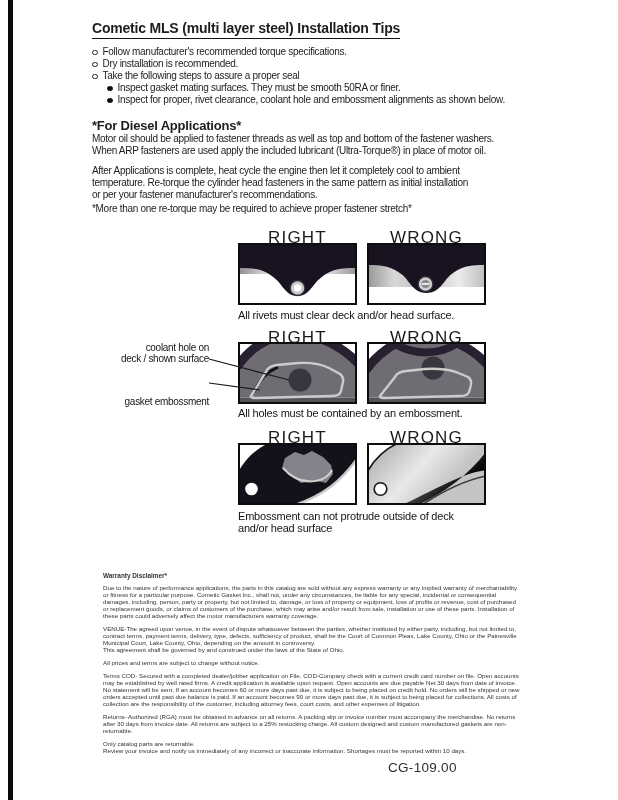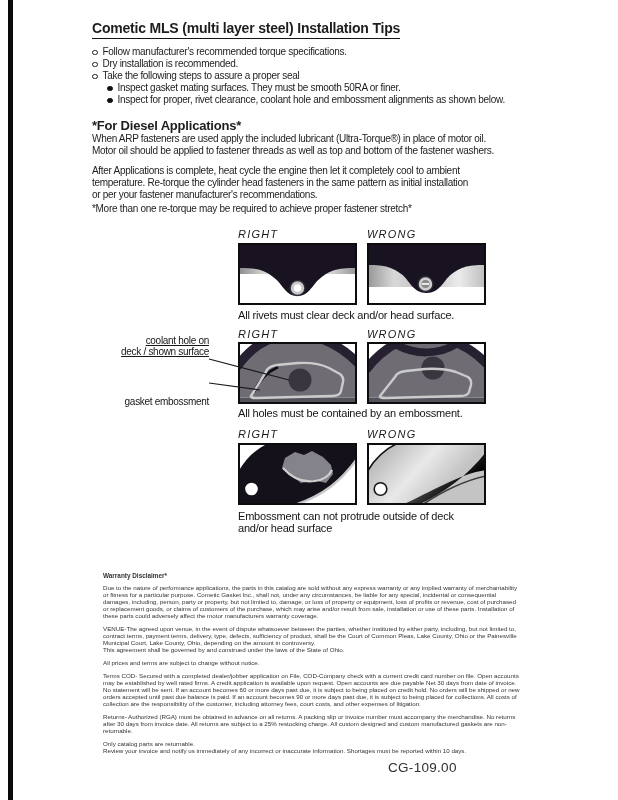--- a/index.html
+++ b/index.html
@@ -21,21 +21,21 @@
   .bmark { flex:0 0 auto; width:3.5px; height:3.5px; border:1px solid #222; border-radius:50%; margin:3.5px 5px 0 0; }
   .bmark.filled { background:#111; border-color:#111; }
 
   .diesel-heading { position:absolute; left:92px; top:118px; margin:0; font-size:13px; font-weight:bold; letter-spacing:-0.2px; }
   .para { position:absolute; left:92px; font-size:10px; letter-spacing:-0.3px; }
   .para .ln { height:11.8px; line-height:11.8px; white-space:nowrap; }
   .p1 { top:133px; }
   .p2 { top:165px; }
   .note { position:absolute; left:92px; top:203px; font-size:10px; letter-spacing:-0.3px; }
 
-  .dlabel { position:absolute; width:119px; font-size:11px; letter-spacing:1.2px; color:#1a1a1a;font-style:italic; }
+  .dlabel { position:absolute; width:119px; text-align:center; font-size:17px; letter-spacing:1.2px; color:#1a1a1a; }
   .dbox { position:absolute; width:119px; height:62px; }
   .dbox svg { display:block; }
   .dcaption { position:absolute; left:238px; font-size:11px; letter-spacing:-0.2px; color:#141414; white-space:nowrap; }
 
   .ann { position:absolute; left:78px; width:131px; text-align:right; font-size:10px; line-height:10.5px; letter-spacing:-0.3px; color:#161616; }
   .leader-svg { position:absolute; left:205px; top:352px; }
 
   .legal { position:absolute; left:103px; top:572px; width:420px; font-size:6.2px; line-height:7px; color:#333; }
   .legal-h { font-weight:bold; font-size:6.4px; margin:0 0 5px 0; }
   .legal p { margin:0 0 6px 0; }
@@ -69,22 +69,22 @@
     </div>
     <div class="bullet sub">
       <span class="bmark filled"></span>
       <span>Inspect for proper, rivet clearance, coolant hole and embossment alignments as shown below.</span>
     </div>
   </div>
 
   <h2 class="diesel-heading">*For Diesel Applications*</h2>
 
   <div class="para p1">
+    <div class="ln">Motor oil should be applied to fastener threads as well as top and bottom of the fastener washers.</div>
     <div class="ln">When ARP fasteners are used apply the included lubricant (Ultra-Torque®) in place of motor oil.</div>
-    <div class="ln">Motor oil should be applied to fastener threads as well as top and bottom of the fastener washers.</div>
   </div>
 
   <div class="para p2">
     <div class="ln">After Applications is complete, heat cycle the engine then let it completely cool to ambient</div>
     <div class="ln">temperature. Re-torque the cylinder head fasteners in the same pattern as initial installation</div>
     <div class="ln">or per your fastener manufacturer's recommendations.</div>
   </div>
 
   <div class="note">*More than one re-torque may be required to achieve proper fastener stretch*</div>
 
@@ -130,21 +130,21 @@
       <rect x="55" y="40" width="7" height="1.8" fill="#f0f0f0"></rect>
       <rect x="1" y="1" width="117" height="60" fill="none" stroke="#0d0d0d" stroke-width="2"></rect>
     </svg>
   </div>
 
   <div class="dcaption" style="top:309px;text-align:right;">All rivets must clear deck and/or head surface.</div>
 
   <div class="dlabel" style="left:238px; top:328px;">RIGHT</div>
   <div class="dlabel" style="left:367px; top:328px;">WRONG</div>
 
-  <div class="ann" style="top:336px;text-decoration:underline;">
+  <div class="ann" style="top:343px;">
     <div>coolant hole on</div>
     <div>deck / shown surface</div>
   </div>
   <div class="ann" style="top:377px;margin-top:20px;">gasket embossment</div>
 
   <div class="dbox" style="left:238px; top:342px;">
     <svg width="119" height="62" viewBox="0 0 119 62">
       <rect width="119" height="62" fill="#6f6d73"></rect>
       <path d="M0,0 H27 C16,5 7,13 0,23 Z" fill="#ffffff"></path>
       <path d="M89,0 H119 V19 C109,9 100,3 89,0 Z" fill="#ffffff"></path>

